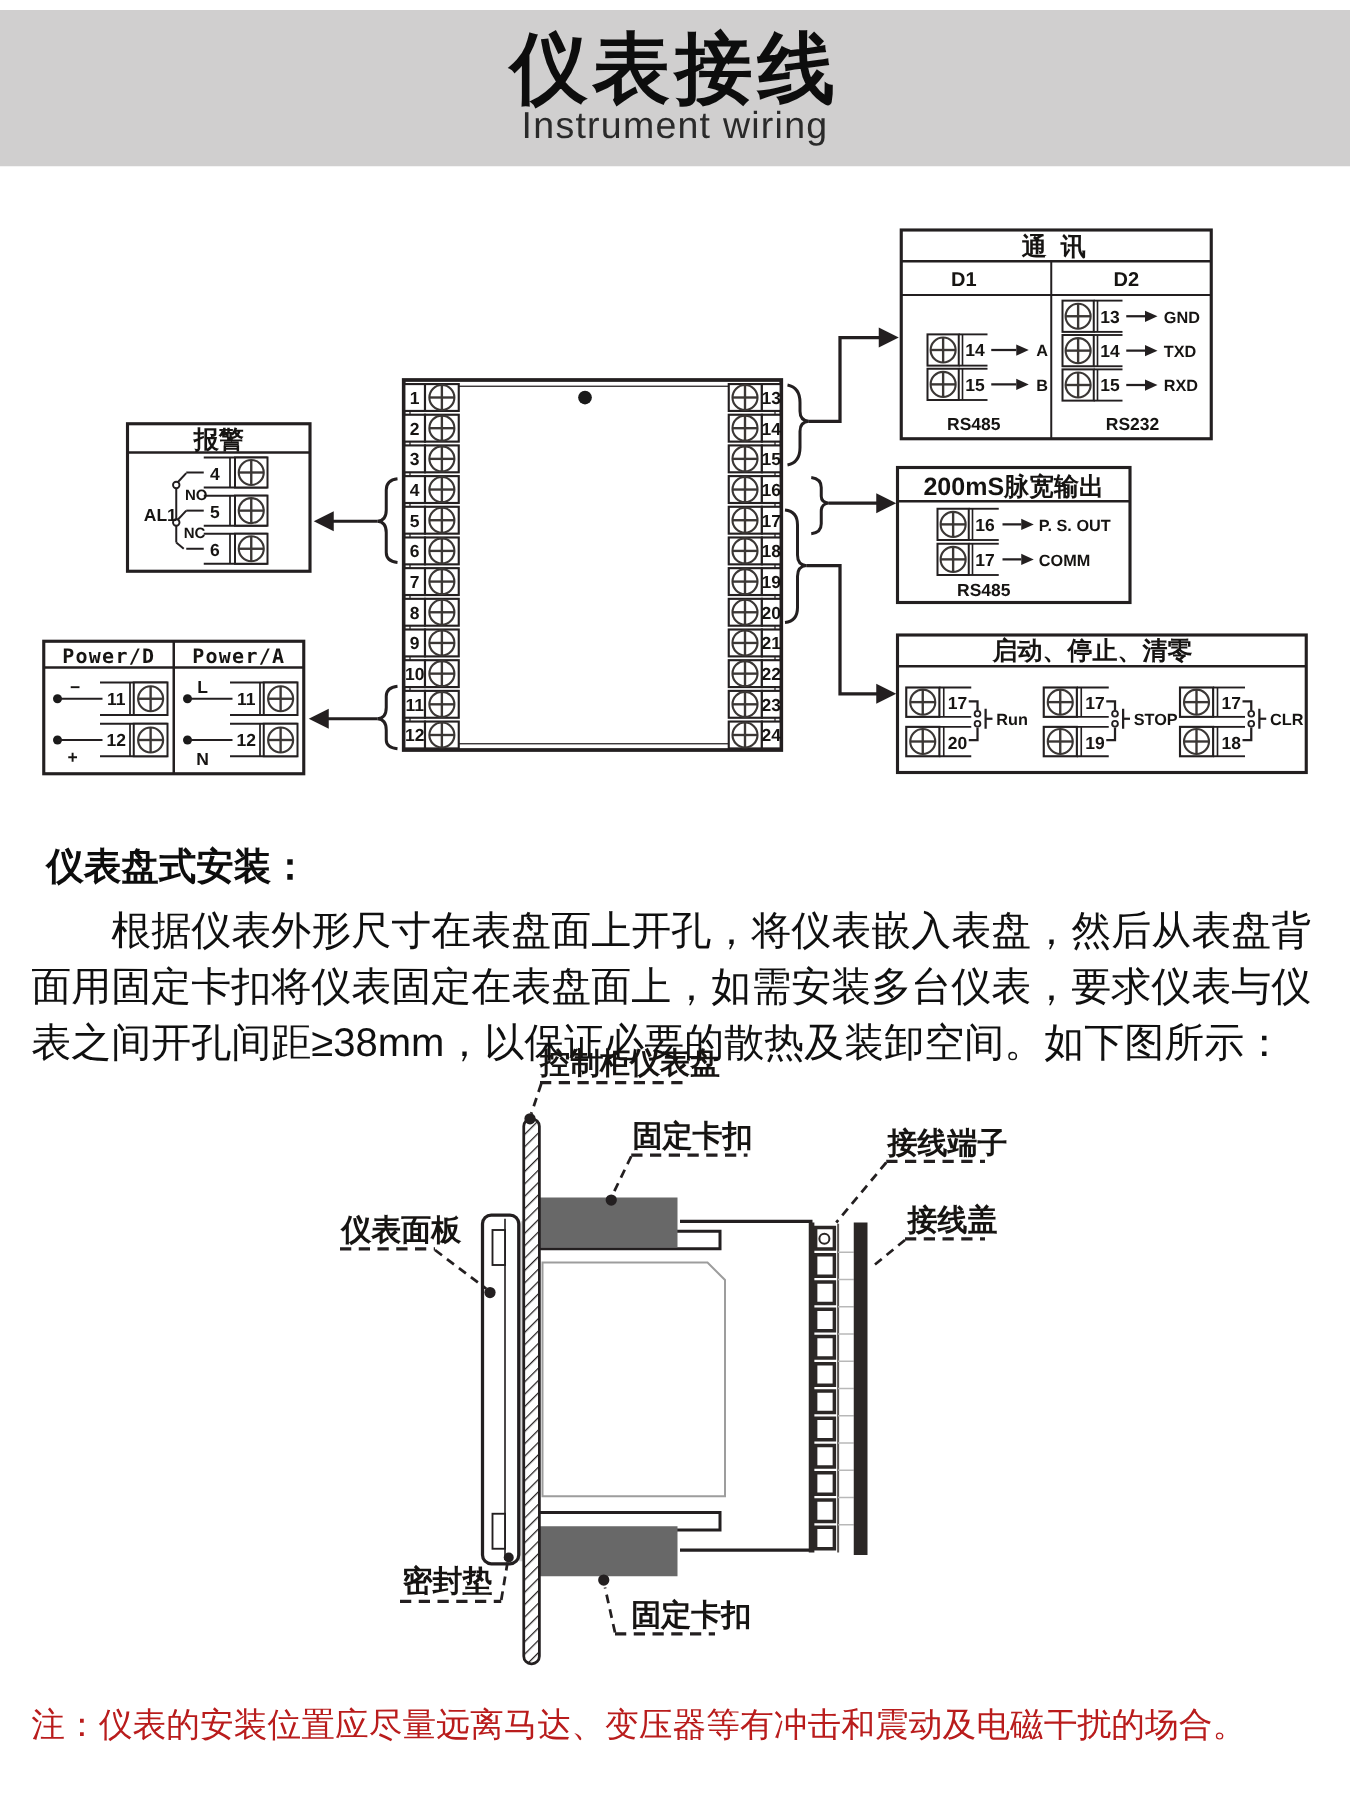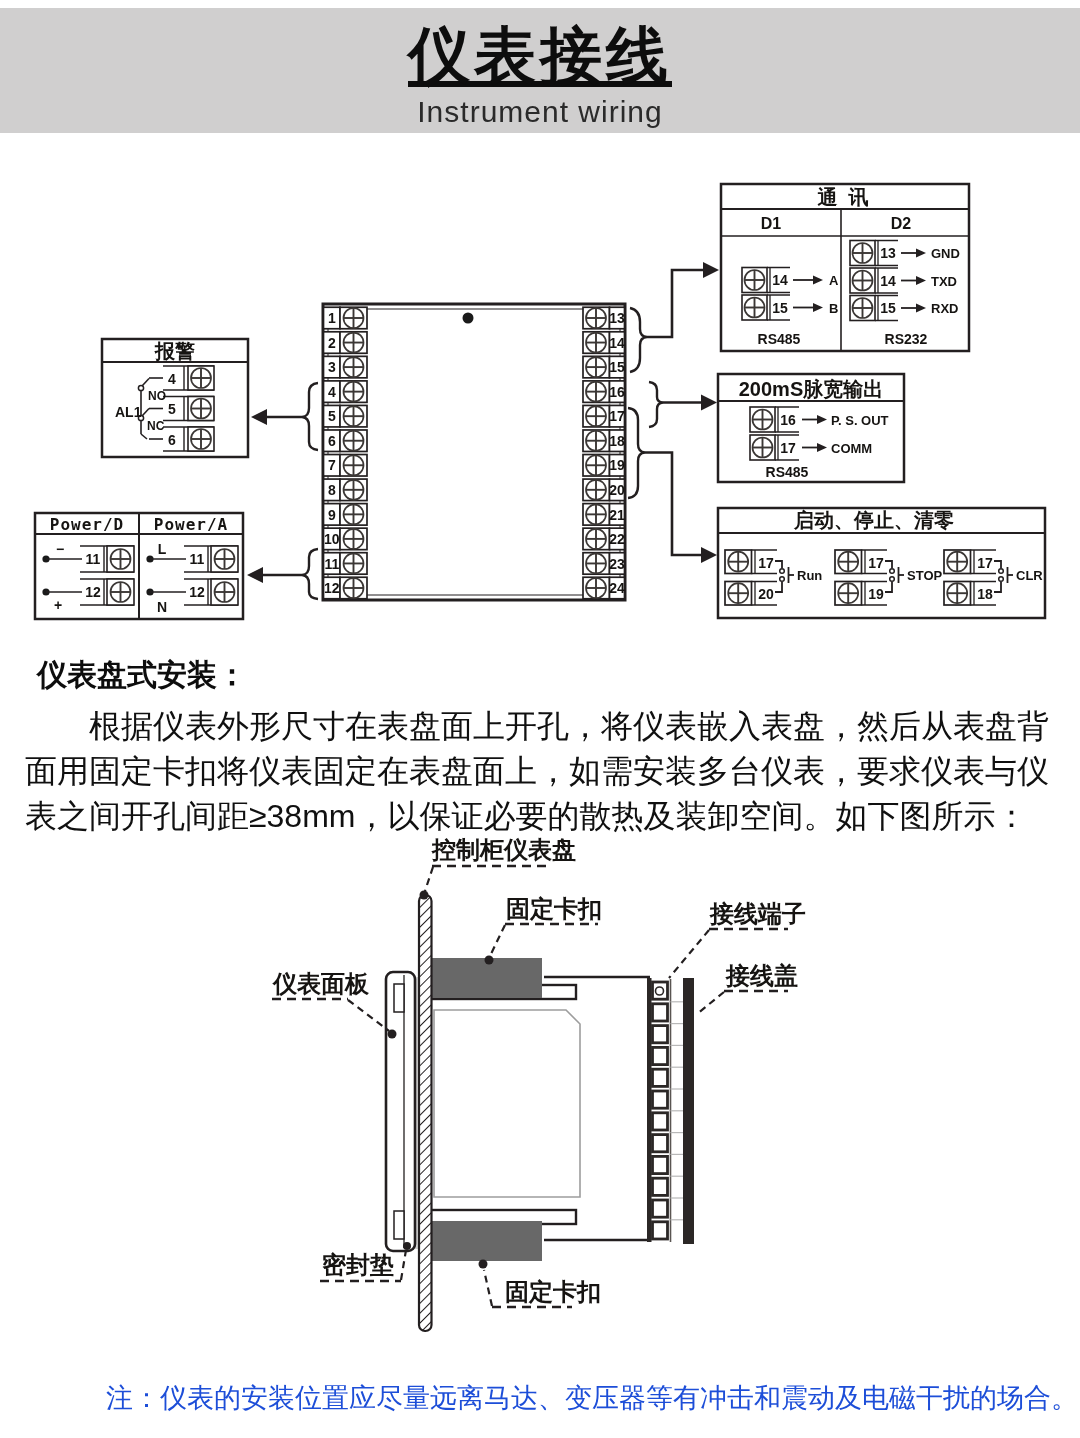--- a/index.html
+++ b/index.html
@@ -1,34 +1,34 @@
 <!DOCTYPE html>
 <html><head>
 <meta charset="utf-8">
 <style>
   html,body{margin:0;padding:0;background:#fff;}
   .page{position:relative;width:1080px;height:1438px;background:#ffffff;overflow:hidden;
         font-family:"Liberation Sans",sans-serif;color:#111;}
   .band{position:absolute;left:0;top:8px;width:1080px;height:125px;background:#d0cfcf;text-align:center;}
-  .band h1{margin:14px 0 11px 0;font-size:62px;line-height:1.1;font-weight:bold;letter-spacing:4px;color:#0d0d0d;text-decoration:underline;}
+  .band h1{margin:14px 0 0 0;font-size:62px;line-height:1.1;font-weight:bold;letter-spacing:4px;color:#0d0d0d;}
   .band .subtitle{margin-top:-6px;font-size:30px;color:#2a2a2a;letter-spacing:1px;}
   svg{position:absolute;left:0;}
   svg text{white-space:pre;fill:#161412;}
   .t-boxtitle{font:bold 20px "Liberation Sans",sans-serif;}
   .t-head{font:bold 16px "Liberation Sans",sans-serif;}
   .t-mono{font:bold 16px "DejaVu Sans Mono",monospace;letter-spacing:1px;}
   .t-num{font:bold 14px "Liberation Sans",sans-serif;}
   .t-sig{font:bold 13px "Liberation Sans",sans-serif;}
   .t-foot{font:bold 14px "Liberation Sans",sans-serif;}
   .t-small{font:bold 12px "Liberation Sans",sans-serif;}
   .t-cjk{font:bold 24px "Liberation Sans",sans-serif;}
-  .install-text{position:absolute;left:25px;top:655px;width:1035px;}
+  .install-text{position:absolute;left:25px;top:673px;width:1035px;}
   .install-text h2{margin:0 0 8px 12px;font-size:30px;font-weight:bold;color:#0d0d0d;}
   .install-text p{margin:0;font-size:32px;line-height:1.40;text-indent:2em;color:#101010;}
-  .note{position:absolute;left:25px;top:1362px;width:1035px;font-size:27px;color:#1d4ed8;margin:18px;text-align:right;}
+  .note{position:absolute;left:25px;top:1362px;width:1035px;font-size:27px;color:#b91c1c;margin:0;}
   .stroke{stroke:#231f20;fill:none;}
 </style>
 </head>
 <body>
 
 <div class="page">
 
   <header class="band">
     <h1>仪表接线</h1>
     <div class="subtitle">Instrument wiring</div>

